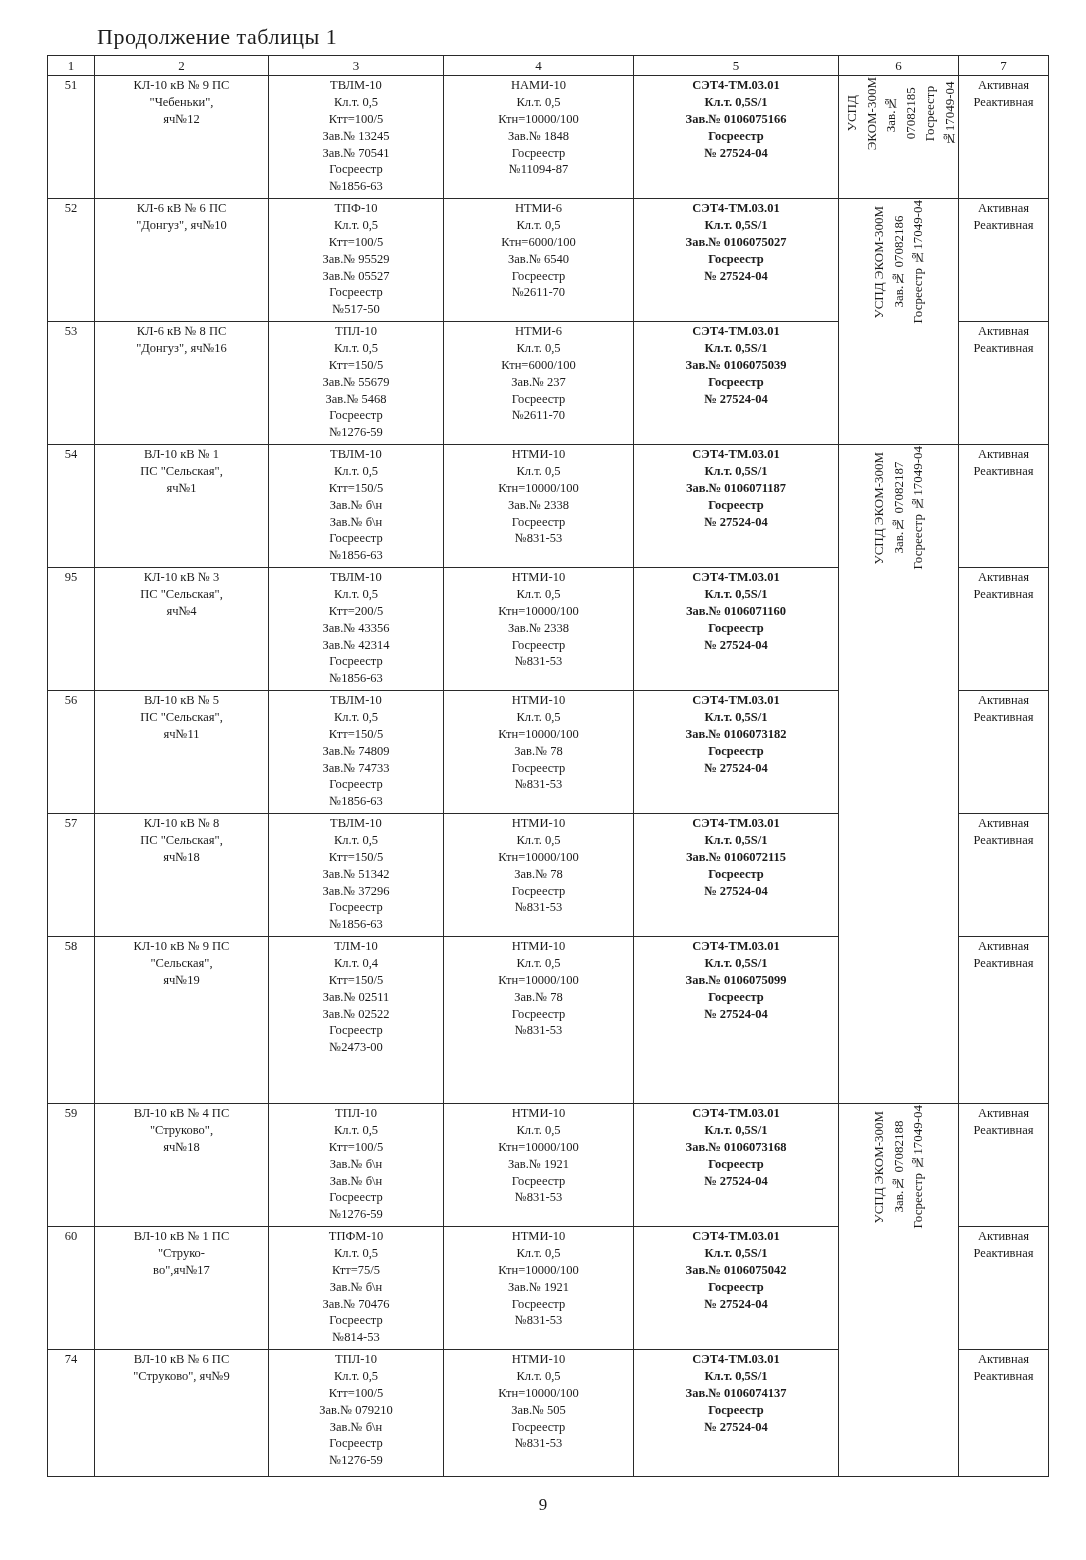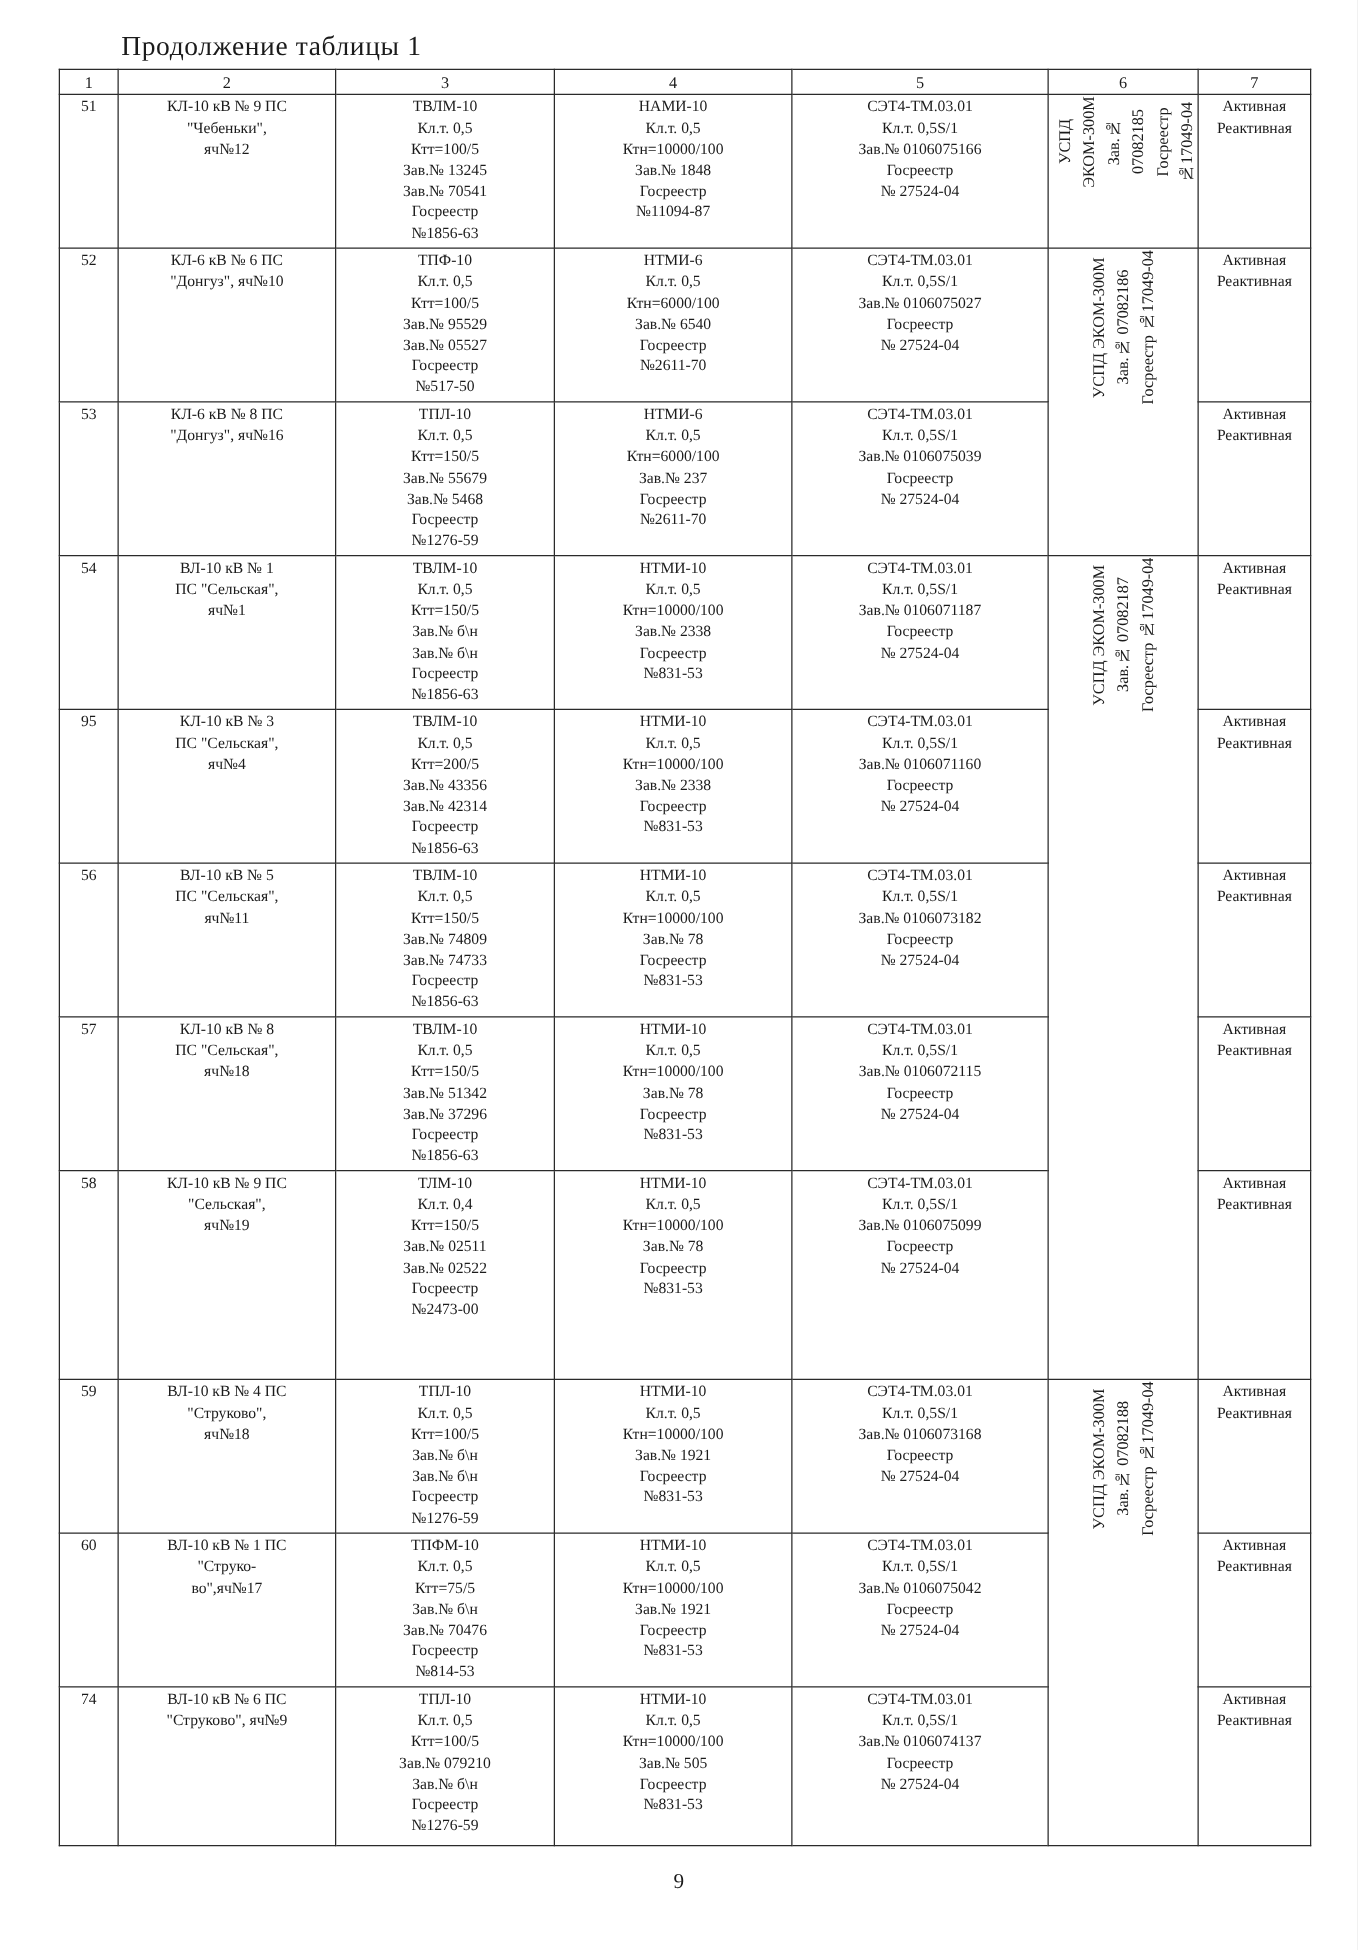--- a/index.html
+++ b/index.html
@@ -32,21 +32,21 @@
   }
   tr.hdr { height:20px; }
   tr.hdr td { vertical-align:middle; font-size:13px; line-height:1; padding:0; }
   tr.rh  { height:123px;margin-top:16px; }
   tr.rh58 { height:167px; }
   tr.rh61 { height:127px; }
   td.c1 { vertical-align:middle; font-size:15px; }
   td.c2 { vertical-align:middle; font-size:15px; line-height:1.45; }
   td.c3 { line-height:1.35; }
   td.c4 { line-height:1.4; }
-  td.c5 { padding-top:9px; font-size:13px; line-height:1.5; }
+  td.c5 { padding-top:9px; font-size:13px; line-height:1.5;font-weight:bold; }
   td.c6 { vertical-align:middle; }
   td.c7 { vertical-align:middle; font-size:13.5px; line-height:1.5; }
   .vtext {
     display:inline-block;
     writing-mode:vertical-rl;
     transform:rotate(180deg);
     font-size:13px;
     line-height:1.5;
     white-space:pre-line;
     max-height:100%;

